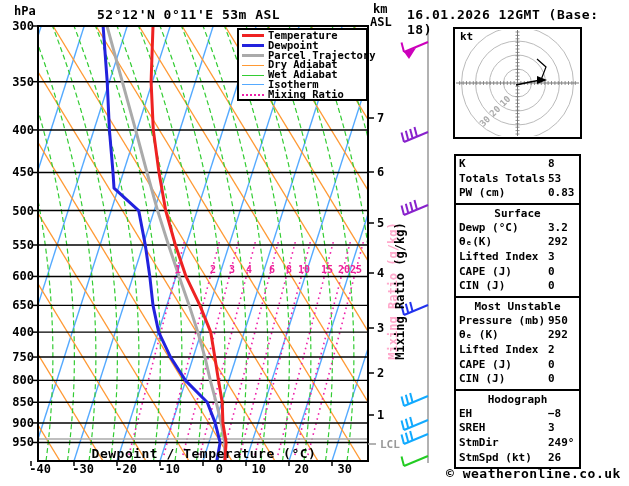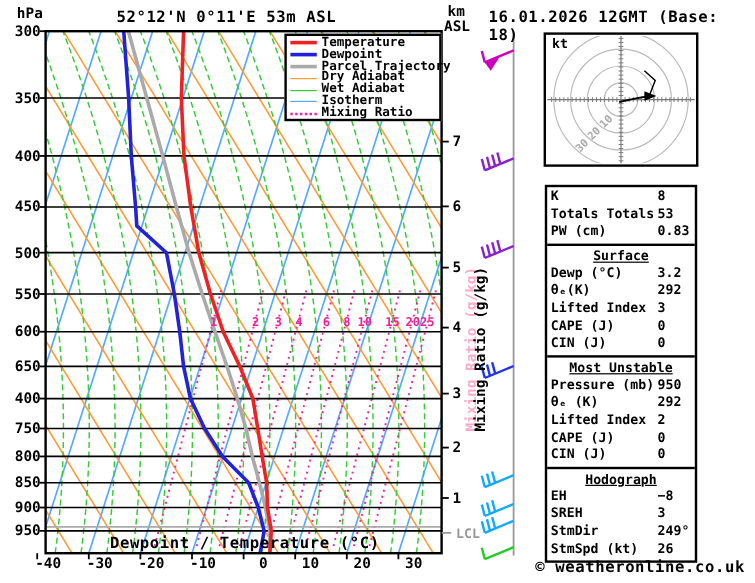--- a/index.html
+++ b/index.html
@@ -25,21 +25,21 @@
   .legend-row { display:flex; align-items:center; height:9.8px; }
   .legend-swatch { width:22px; flex:0 0 22px; margin-right:4px; }
   .legend-label { font-size:10.5px; font-weight:bold; line-height:9.8px; white-space:nowrap; }
   #hodo-kt { position:absolute; left:460px; top:30px; font-size:11px; font-weight:bold; }
   #panel {
     position:absolute; left:454px; top:154px; width:127px;
     border:2px solid #000; background:#fff;
   }
   .panel-section { border-top:2px solid #000; padding:1px 3px 2px 3px; }
   .panel-section:first-child { border-top:none; }
-  .panel-title { text-align:center; font-size:11px; font-weight:bold; height:15px; line-height:15px;text-decoration:underline; }
+  .panel-title { text-align:center; font-size:11px; font-weight:bold; height:15px; line-height:15px; }
   .panel-row { position:relative; height:14.6px; font-size:11px; font-weight:bold; line-height:14.6px; white-space:nowrap; }
   .panel-val { position:absolute; left:89px; top:0; }
   #footer { position:absolute; left:446px; top:466px; font-size:13px; font-weight:bold; letter-spacing:0.5px; }
 </style>
 </head>
 <body>
 
 <div id="root">
   <svg id="chart-svg" width="629" height="486">
       <defs>

